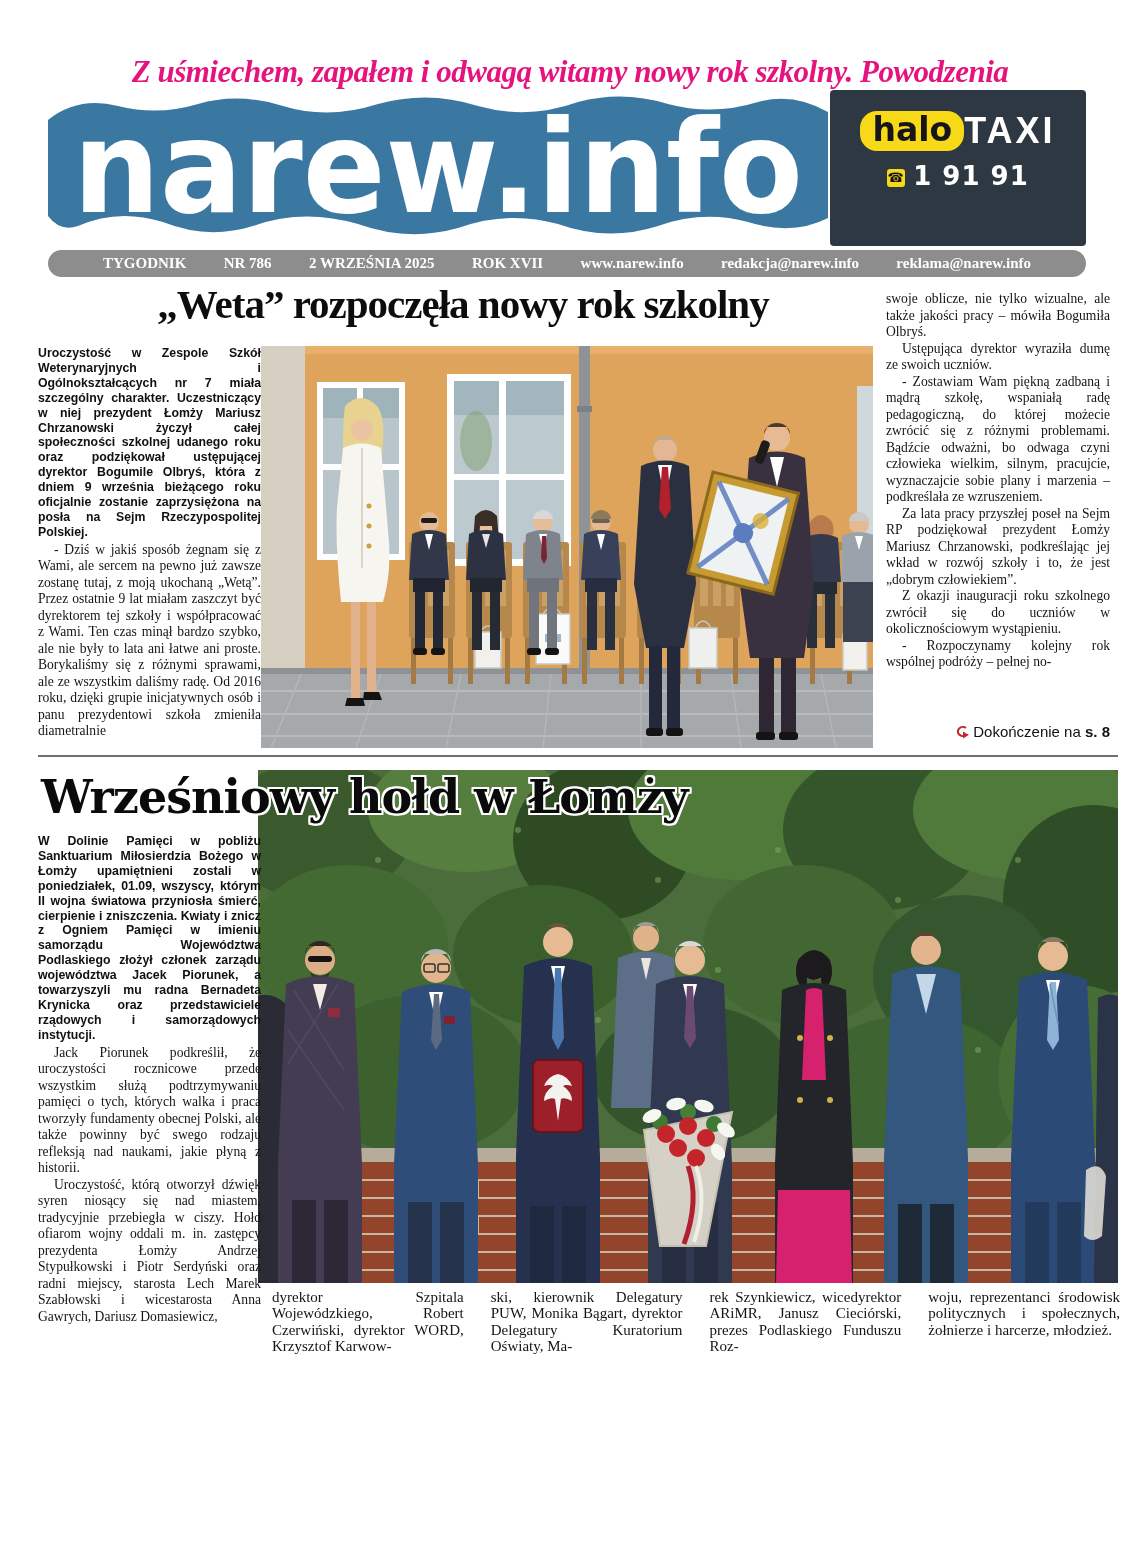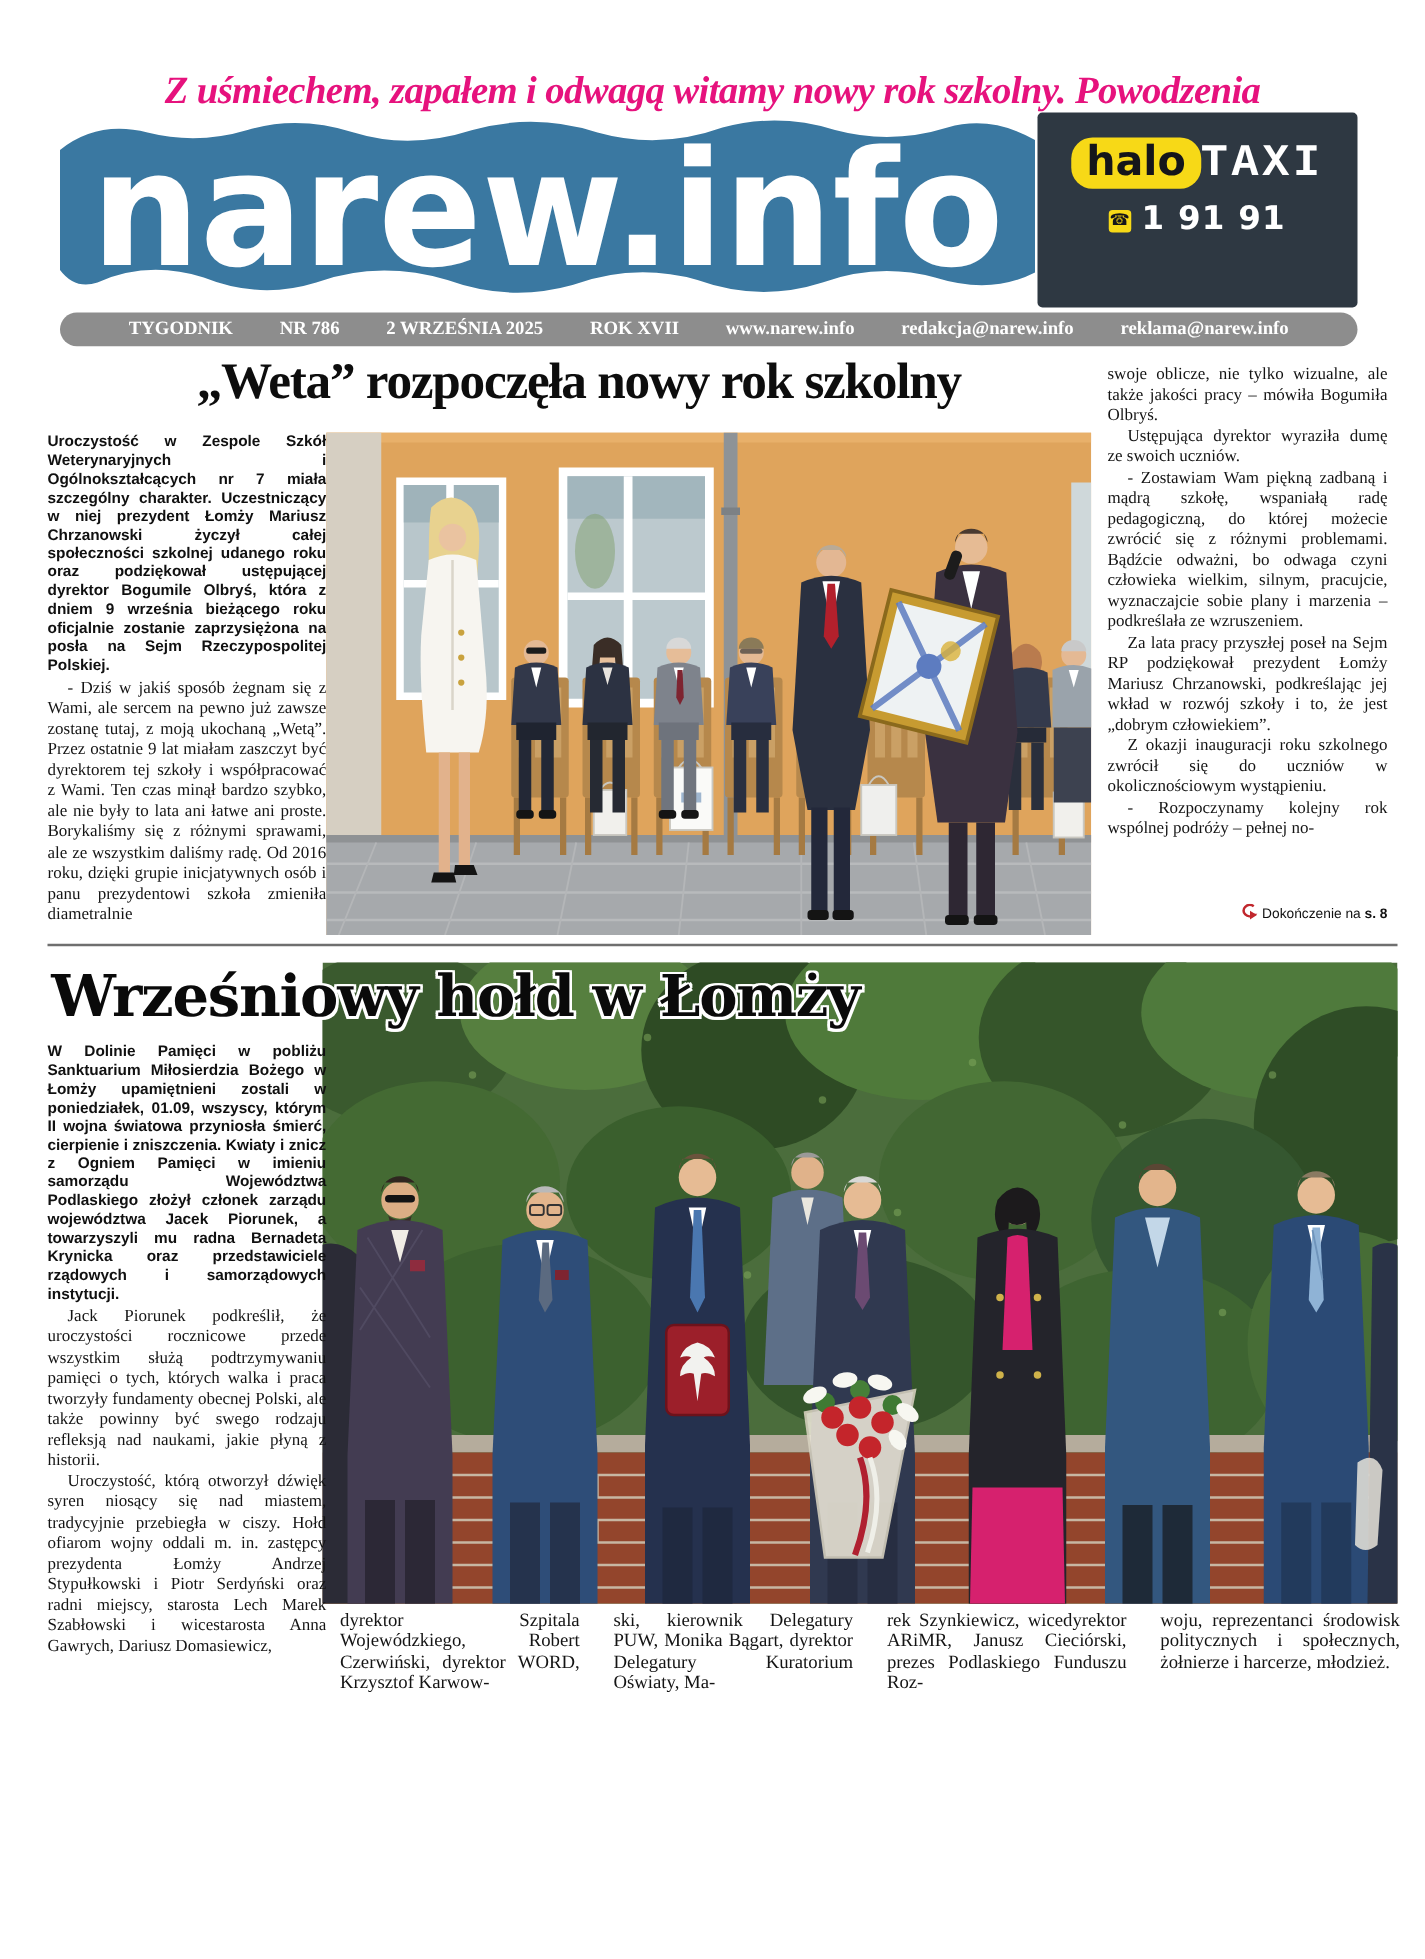--- a/index.html
+++ b/index.html
@@ -19,21 +19,21 @@
   .logo-wrap svg { display:block; width:100%; height:100%; }
   .taxi {
     position:absolute; left:822px; top:90px; width:256px; height:156px;
     background:#2e3842; border-radius:4px; color:#fff;
   }
   .halo-row { display:flex; align-items:center; justify-content:center; gap:0; margin-top:20px; }
   .halo-pill {
     background:#f7d917; color:#15151a; border-radius:17px; padding:1px 12px 3px;
     font-family:"DejaVu Sans", sans-serif; font-weight:bold; font-size:33px; line-height:1.1;
   }
-  .taxi-word { font-family:Liberation Mono, monospace; font-weight:bold; font-size:36px; letter-spacing:3px; }
+  .taxi-word { font-family:Liberation Sans, sans-serif; font-weight:bold; font-size:36px; letter-spacing:3px; }
   .phone-row {
     text-align:center; margin-top:9px; font-family:"DejaVu Sans", sans-serif;
     font-weight:bold; font-size:26px; letter-spacing:1px; white-space:nowrap;
   }
   .phone-icon {
     display:inline-block; width:18px; height:18px; background:#f7d917; color:#15151a;
     font-size:13px; line-height:18px; border-radius:3px; text-align:center;
     vertical-align:3px; margin-right:8px; font-family:"DejaVu Sans", sans-serif;
   }
   
@@ -58,21 +58,21 @@
   .serif-body p { margin:0; }
   .a1-left  { position:absolute; left:30px;  top:346px; width:223px; }
   .a1-left .serif-body { margin-top:2px; }
   .a1-left .serif-body p { text-indent:16px; }
   .a1-photo { position:absolute; left:253px; top:346px; width:612px; height:402px; }
   .a1-photo svg, .a2-photo svg { display:block; width:100%; height:100%; }
   .a1-right { position:absolute; left:878px; top:291px; width:224px; }
   .a1-right p + p { text-indent:16px; }
   .continuation {
     position:absolute; left:878px; top:723px; width:224px; text-align:right;
-    font-family:"Liberation Sans", sans-serif; font-size:11px; color:#111;
+    font-family:"Liberation Sans", sans-serif; font-size:15px; color:#111;
   }
   .continuation svg { vertical-align:-2px; margin-right:4px; }
   .separator { position:absolute; left:30px; top:755px; width:1080px; height:2px; background:#6f6f6f; }
   
   .a2-photo { position:absolute; left:250px; top:770px; width:860px; height:513px; }
   .h2 {
     position:absolute; left:33px; top:770px; z-index:5; white-space:nowrap;
     font-family:"DejaVu Serif", serif; font-weight:bold; font-size:46px;
     letter-spacing:-1px; color:#0a0a0a;
     text-shadow:-2px -2px 0 #fff, 2px -2px 0 #fff, -2px 2px 0 #fff, 2px 2px 0 #fff,

